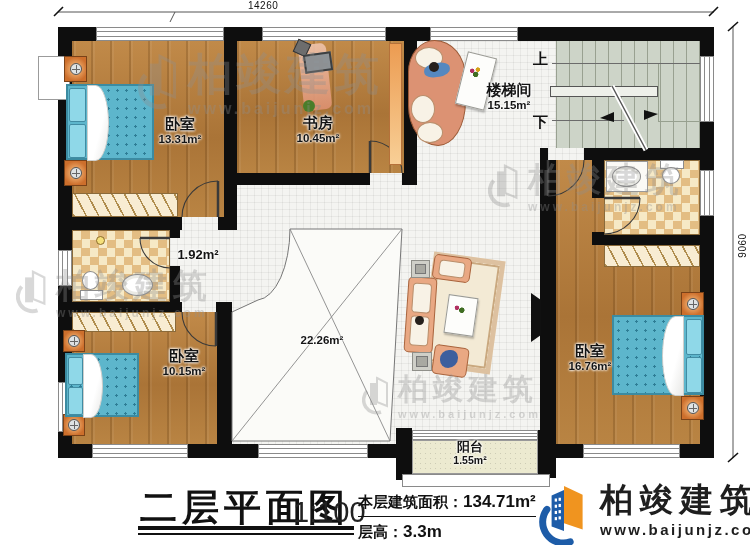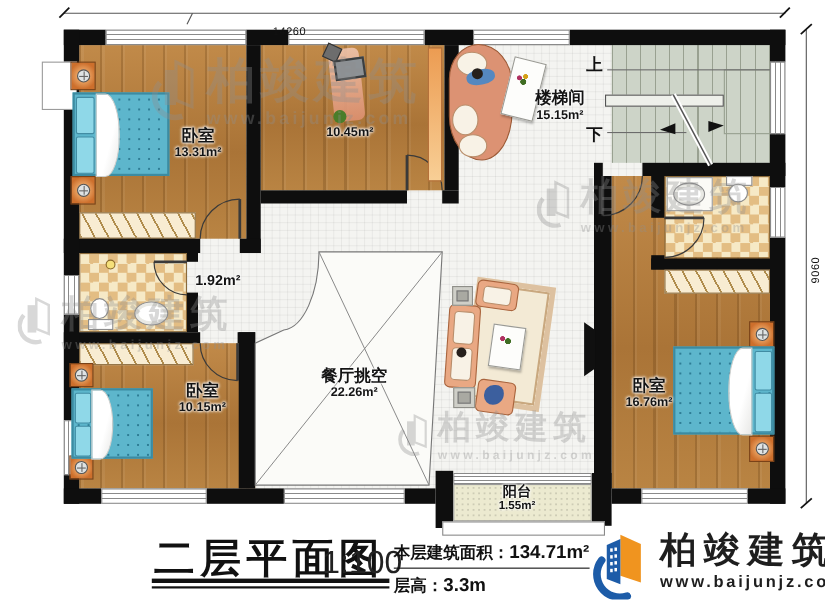--- a/index.html
+++ b/index.html
@@ -280,47 +280,47 @@
         <div class="wmtxt wmname" style="font-size:30px;">柏竣建筑</div>
     <div class="wmsite" style="font-size:11px;">www.baijunjz.com</div>
       </div>
   </div>
 
   <div class="abs rlabel" style="left:130px;top:116px;width:100px;">
     <span class="nm">卧室</span>
     <span class="ar">13.31m²</span>
   </div>
   <div class="abs rlabel" style="left:268px;top:115px;width:100px;">
+    <span class="nm">书房</span>
     <span class="ar">10.45m²</span>
   </div>
   <div class="abs rlabel" style="left:459px;top:82px;width:100px;">
     <span class="nm">楼梯间</span>
     <span class="ar">15.15m²</span>
   </div>
   <div class="abs rlabel small" style="left:168px;top:248px;width:60px;">
     <span class="ar" style="font-size:13px;">1.92m²</span>
   </div>
   <div class="abs rlabel" style="left:272px;top:334px;width:100px;">
-    <span class="nm">餐厅挑空</span>
     <span class="ar">22.26m²</span>
   </div>
   <div class="abs rlabel" style="left:134px;top:348px;width:100px;">
     <span class="nm">卧室</span>
     <span class="ar">10.15m²</span>
   </div>
   <div class="abs rlabel" style="left:540px;top:343px;width:100px;">
     <span class="nm">卧室</span>
     <span class="ar">16.76m²</span>
   </div>
   <div class="abs rlabel small" style="left:420px;top:440px;width:100px;">
     <span class="nm">阳台</span>
     <span class="ar">1.55m²</span>
   </div>
 
-  <div class="abs dimtxt" style="left:248px;top:0px;margin-top:24px;">14260</div>
+  <div class="abs dimtxt" style="left:248px;top:0px;">14260</div>
   <div class="abs dimtxt" style="left:722px;top:240px;transform:rotate(-90deg);transform-origin:center;width:40px;text-align:center;">9060</div>
 
   <div class="abs tb-title" style="left:140px;top:483px;">二层平面图</div>
   <div class="abs tb-scale" style="left:293px;top:496px;">1:100</div>
   <div class="abs tb-line" style="left:138px;top:526px;width:216px;height:3.5px;"></div>
   <div class="abs tb-line" style="left:138px;top:533px;width:216px;height:1.5px;"></div>
   <div class="abs" style="left:358px;top:492px;">
     <div class="tb-info" style="padding-bottom:4px;border-bottom:1.5px solid #111;">
       <span>本层建筑面积：</span><span style="font-size:17px;">134.71m²</span>
     </div>

